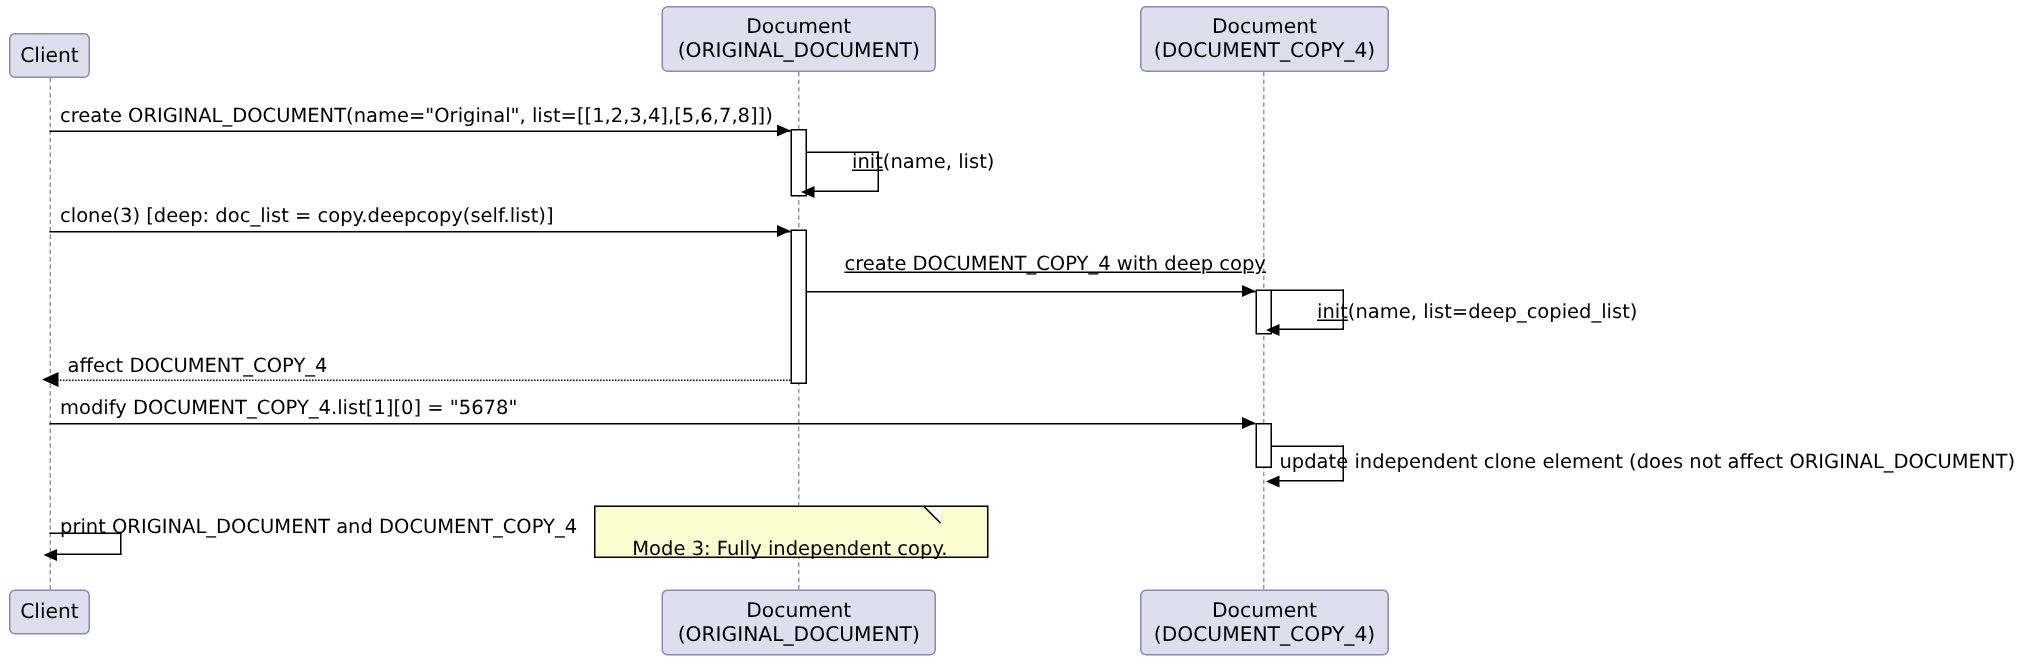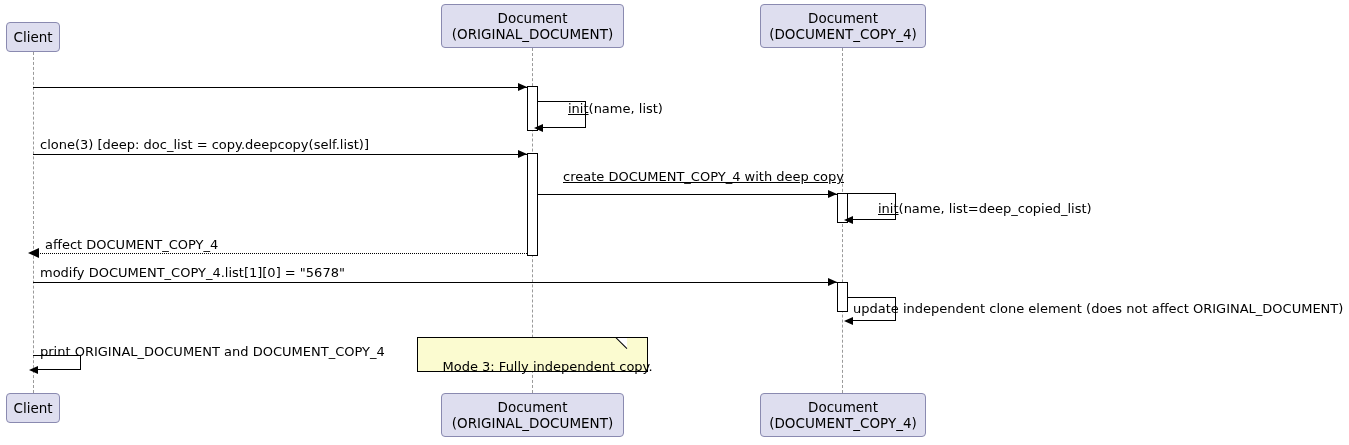--- a/index.html
+++ b/index.html
@@ -80,20 +80,21 @@
   <div class="participant" style="left:760px;top:4px;width:166px;height:44px;">
     <span class="pline">Document</span>
     <span class="pline">(DOCUMENT_COPY_4)</span>
   </div>
 
   <div class="activation" style="left:527px;top:86px;width:11px;height:45px;"></div>
   <div class="activation" style="left:527px;top:153px;width:11px;height:103px;"></div>
   <div class="activation" style="left:837px;top:193px;width:11px;height:30px;"></div>
   <div class="activation" style="left:837px;top:282px;width:11px;height:30px;"></div>
 
+  <div class="msglabel" style="left:40px;top:70px;">create ORIGINAL_DOCUMENT(name="Original", list=[[1,2,3,4],[5,6,7,8]])</div>
   <div class="msgline" style="left:33px;top:87px;width:494px;"></div>
   <div class="arrowhead arrow-right" style="left:518px;top:83px;"></div>
 
   <div class="msglabel" style="left:543px;top:101px;"><span class="u">init</span>(name, list)</div>
   <div class="selfloop" style="left:538px;top:101px;width:48px;height:27px;"></div>
   <div class="arrowhead arrow-left" style="left:534px;top:124px;"></div>
 
   <div class="msglabel" style="left:40px;top:137px;">clone(3) [deep: doc_list = copy.deepcopy(self.list)]</div>
   <div class="msgline" style="left:33px;top:154px;width:494px;"></div>
   <div class="arrowhead arrow-right" style="left:518px;top:150px;"></div>
@@ -115,21 +116,21 @@
   <div class="arrowhead arrow-right" style="left:828px;top:278px;"></div>
 
   <div class="msglabel" style="left:853px;top:301px;">update independent clone element (does not affect ORIGINAL_DOCUMENT)</div>
   <div class="selfloop" style="left:848px;top:297px;width:48px;height:24px;"></div>
   <div class="arrowhead arrow-left" style="left:844px;top:317px;"></div>
 
   <div class="msglabel" style="left:40px;top:344px;">print ORIGINAL_DOCUMENT and DOCUMENT_COPY_4</div>
   <div class="selfloop" style="left:33px;top:355px;width:48px;height:15px;"></div>
   <div class="arrowhead arrow-left" style="left:29px;top:366px;"></div>
 
-  <div class="note" style="left:417px;top:337px;width:231px;height:35px;">
+  <div class="note" style="left:396px;top:337px;width:263px;height:35px;">
     <span>Mode 3: Fully independent copy.</span>
   </div>
   <div class="note-fold" style="left:616px;top:338px;"></div>
   <div class="note-fold-line" style="left:616px;top:337px;"></div>
 
   <div class="participant" style="left:6px;top:393px;width:54px;height:30px;">
     <span class="pline">Client</span>
   </div>
 
   <div class="participant" style="left:441px;top:393px;width:183px;height:44px;">

